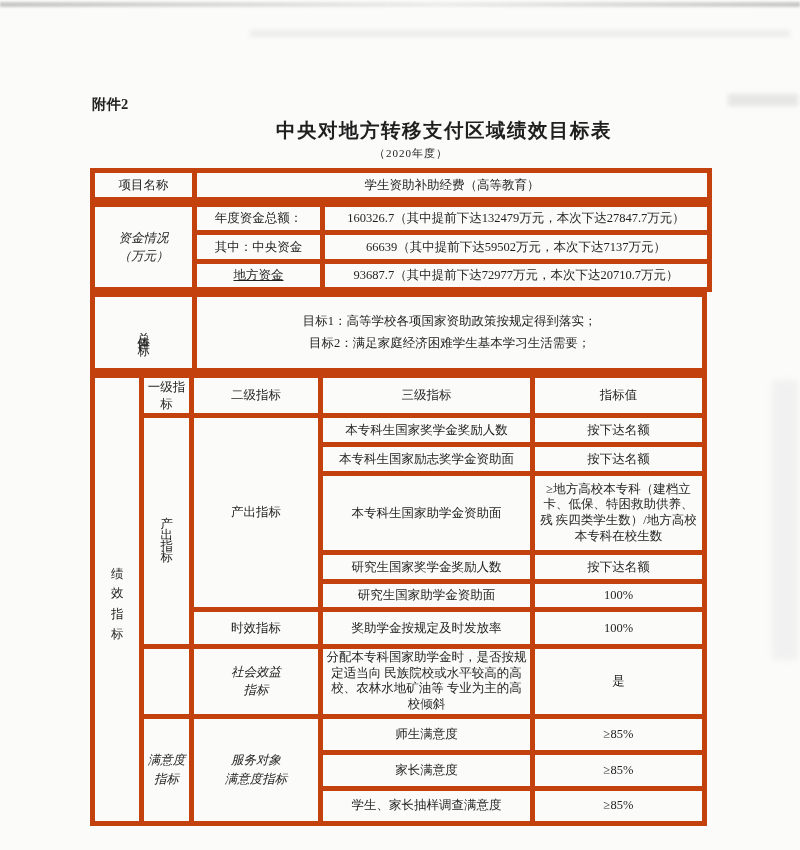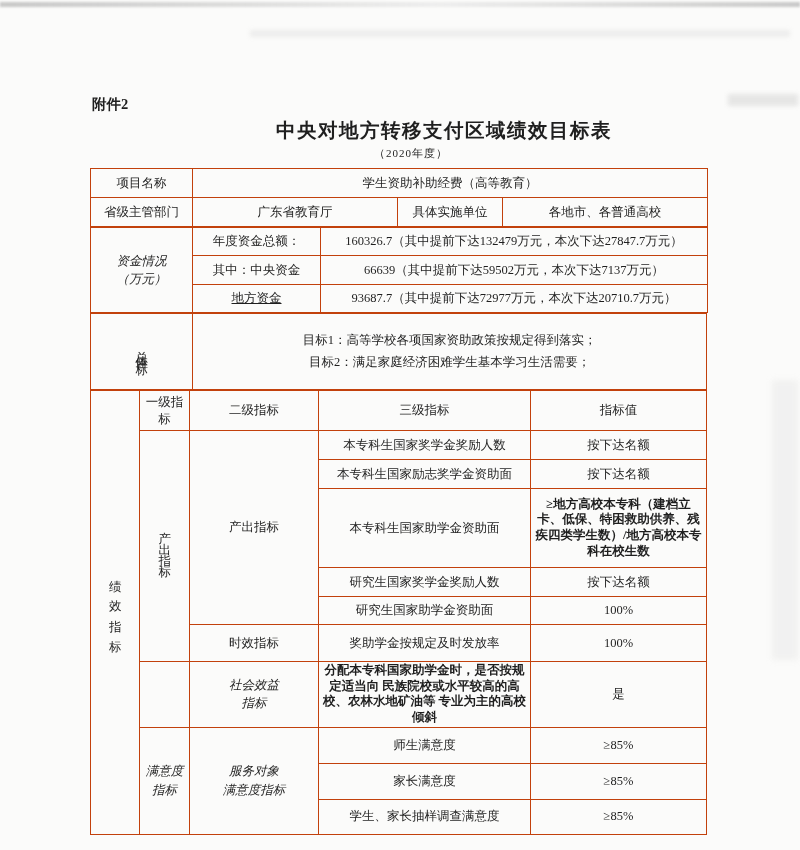--- a/index.html
+++ b/index.html
@@ -22,32 +22,32 @@
   .art4{top:380px;left:772px;width:26px;height:280px;background:rgba(200,200,200,.18);filter:blur(3px);}
 
   .attachment{position:absolute;left:92px;top:95px;font-size:14.5px;font-weight:bold;}
   .title{position:absolute;left:0;top:117px;width:800px;text-align:center;
     font-size:19.5px;font-weight:bold;letter-spacing:1.5px;padding-left:44px;}
   .subtitle{position:absolute;left:11px;top:146px;width:800px;text-align:center;font-size:11px;letter-spacing:1px;}
 
   .tablewrap{position:absolute;left:90px;top:168px;width:617px;}
   table.t{border-collapse:collapse;table-layout:fixed;width:617px;
     font-size:12.5px;line-height:1.3;}
-  table.t td{border:1px solid #c2410c;text-align:center;vertical-align:middle;
+  table.t td{border:5px solid #c2410c;text-align:center;vertical-align:middle;
     padding:1px 3px;overflow:hidden;}
   table.t + table.t tr:first-row td{border-top:0;}
   td.left{text-align:left;padding-left:5px;}
   td.right{text-align:right;padding-right:8px;text-decoration:underline;}
   td.goalcell{text-align:left;vertical-align:top;padding:11px 4px 4px 12px;line-height:1.75;}
   .vtext{writing-mode:vertical-rl;text-orientation:upright;display:inline-block;line-height:1;}
   .vs3{letter-spacing:4px;}
   .vs10{letter-spacing:11px;}
   .vs18{letter-spacing:20px;}
   .twolines div{line-height:1.45;font-style:italic;}
-  .valwrap{line-height:1.25;font-weight:bold;}
+  .valwrap{line-height:1.25;}
 </style>
 </head>
 <body>
 
 <div class="sheet">
   <div class="art art1"></div>
   <div class="art art2"></div>
   <div class="art art3"></div>
   <div class="art art4"></div>
 
@@ -62,26 +62,20 @@
           <col style="width:102px">
           <col style="width:205px">
           <col style="width:105px">
           <col style="width:205px">
         </colgroup>
       <tbody>
           <tr style="height:29px">
         <td>项目名称</td>
         <td colspan="3">学生资助补助经费（高等教育）</td>
       </tr>
-      <tr style="height:29px">
-        <td>省级主管部门</td>
-        <td>广东省教育厅</td>
-        <td>具体实施单位</td>
-        <td>各地市、各普通高校</td>
-      </tr>
     </tbody>
       </table>
 
     <table class="t">
       <colgroup>
           <col style="width:102px">
           <col style="width:128px">
           <col style="width:387px">
         </colgroup>
       <tbody>

